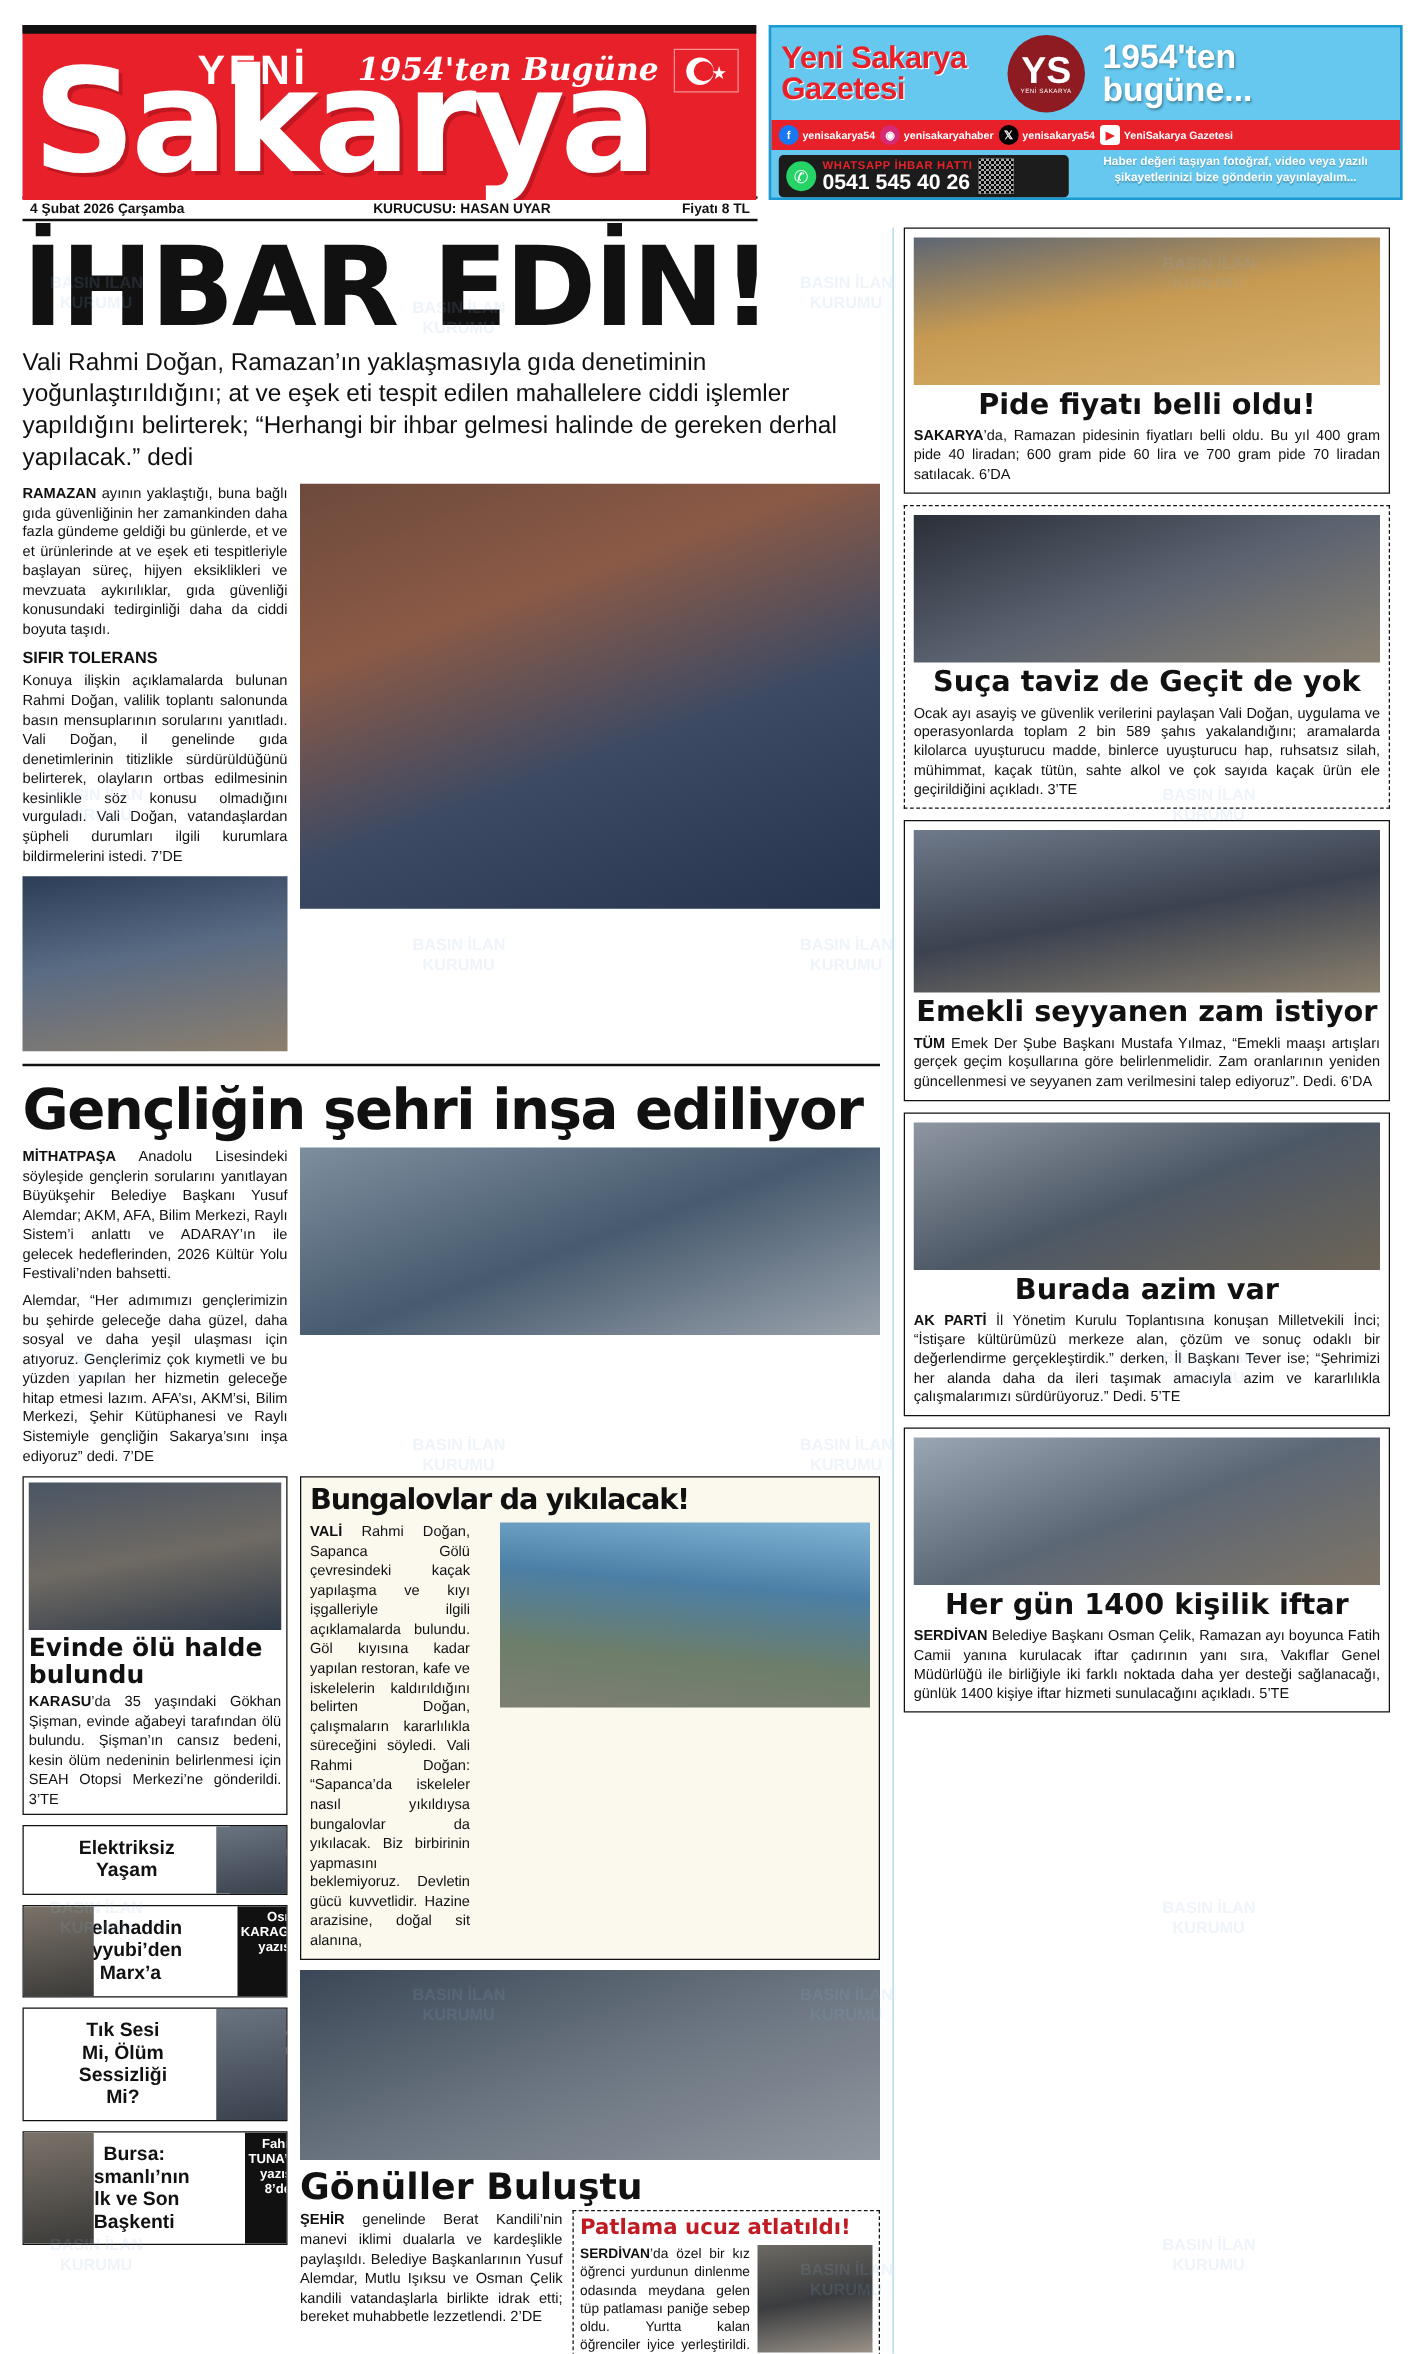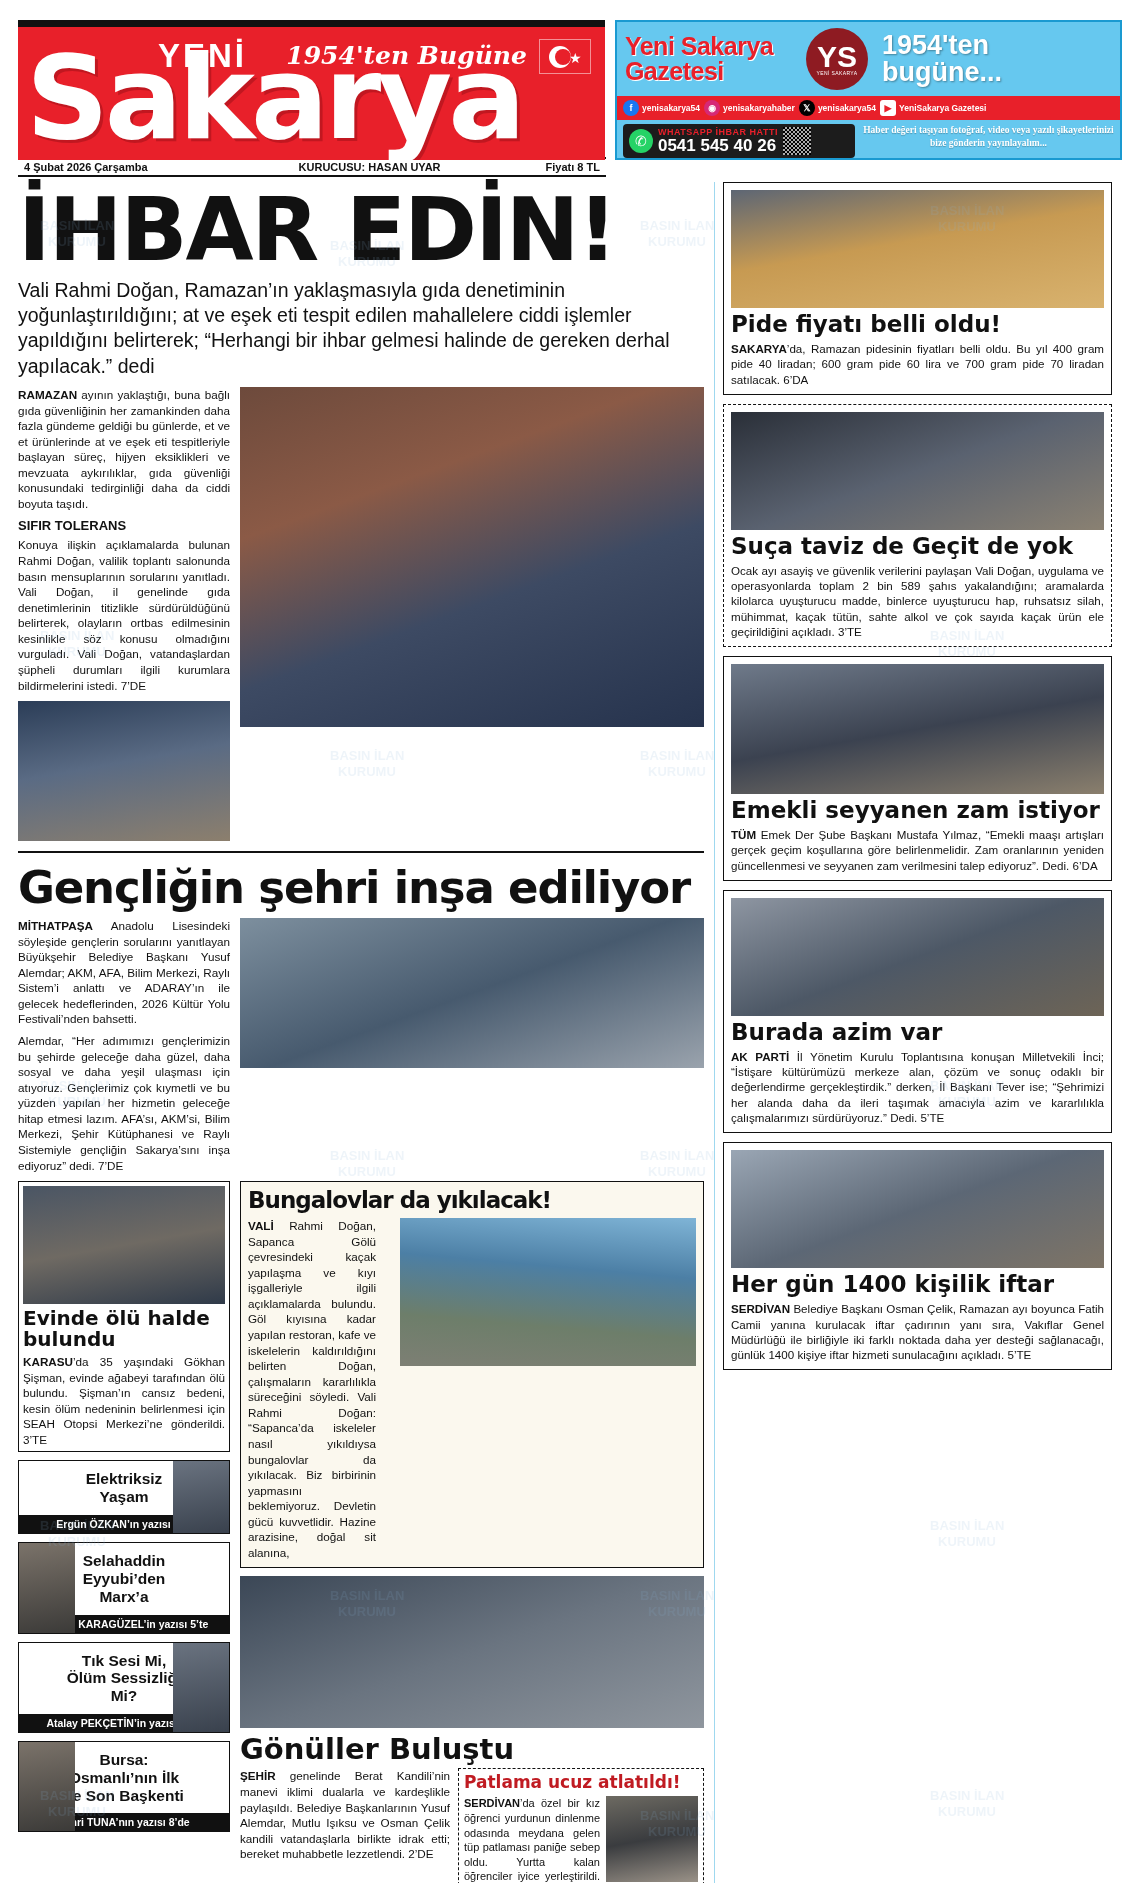--- a/index.html
+++ b/index.html
@@ -100,21 +100,21 @@
   }
   .wa-txt .wa-t { color:#e8202a; font-size: 9px; font-weight: 800; letter-spacing: .5px; }
   .wa-txt .wa-n { color:#fff; font-size: 17px; font-weight: 800; line-height: 1.05; }
   .qr { width: 28px; height: 28px; flex:none;
     background:
       repeating-linear-gradient(0deg,#ddd 0 2px,#333 2px 4px),
       repeating-linear-gradient(90deg,#333 0 2px,#ddd 2px 4px);
     background-blend-mode: difference; }
   .promo-note {
     color: #fff; font-size: 9.5px; font-weight: 700; line-height: 1.35;
-    text-align: center; flex: 1; text-shadow: 0 1px 1px rgba(0,0,0,.25); font-family: Liberation Serif, serif;
+    text-align: center; flex: 1; text-shadow: 0 1px 1px rgba(0,0,0,.25);
   }
 
   
   .info-bar {
     display: flex; align-items: center; justify-content: space-between;
     height: 20px; border-top: 2px solid #111; border-bottom: 2px solid #111;
     font-size: 11px; font-weight: 700; padding: 0 6px; width: 588px;
     margin-top: -1px;
   }
   .info-bar .mid { font-size: 11px; font-weight: 800; padding-left: 46px; }
@@ -156,28 +156,28 @@
   .photo.blast { background: linear-gradient(170deg,#6d6a62 0%,#3a3c3f 50%,#9a9288 100%); }
 
   .hl2 { font-family:"DejaVu Sans",sans-serif; font-size: 45px; font-weight: 800;
     letter-spacing: -1.2px; line-height: 1; margin: 12px 0 8px; }
   .rule { border-top: 2px solid #111; margin: 10px 0 0; }
 
   .box {
     border: 1px solid #111; padding: 6px;
   }
   .box-title { font-family:"DejaVu Sans",sans-serif; font-weight:800; font-size: 20px; margin: 4px 0 4px; line-height:1.05;}
-  .side-title { font-family:"DejaVu Sans",sans-serif; font-weight:800; font-size: 23px; line-height:1.04; margin:5px 0 4px; }
+  .side-title { font-family:"DejaVu Sans",sans-serif; font-weight:800; font-size: 23px; line-height:1.04; margin:5px 0 4px;text-align:center; }
   .side-box { border: 1px solid #111; padding: 7px; margin-bottom: 9px; }
   .side-box.dashed { border-style: dashed; }
   p.side { font-size: 11.6px; line-height: 1.32; text-align: justify; }
 
   .col-op {
     border: 1px solid #111; margin-top: 8px; background:#fff;
-    display:flex; flex-direction:column; position:relative; overflow:hidden;
+    display:flex; position:relative; overflow:hidden;
   }
   .op-title { font-weight: 800; font-size: 15.5px; text-align:center; padding: 9px 44px 9px 44px; line-height:1.15;}
   .op-by { background:#111; color:#fff; font-size: 10.5px; font-weight:700; text-align:center; padding: 3px; }
   .op-face { position:absolute; width: 56px; height: 100%; top:0; background: linear-gradient(170deg,#5b6personal,#444);}
   .op-face.right { right: 0; background: linear-gradient(170deg,#6a7380,#39414d); }
   .op-face.left { left: 0; background: linear-gradient(170deg,#7b736a,#3b3a38); }
 
   .wm {
     position: absolute; inset: 0; pointer-events: none; z-index: 50;
     opacity: .14;

